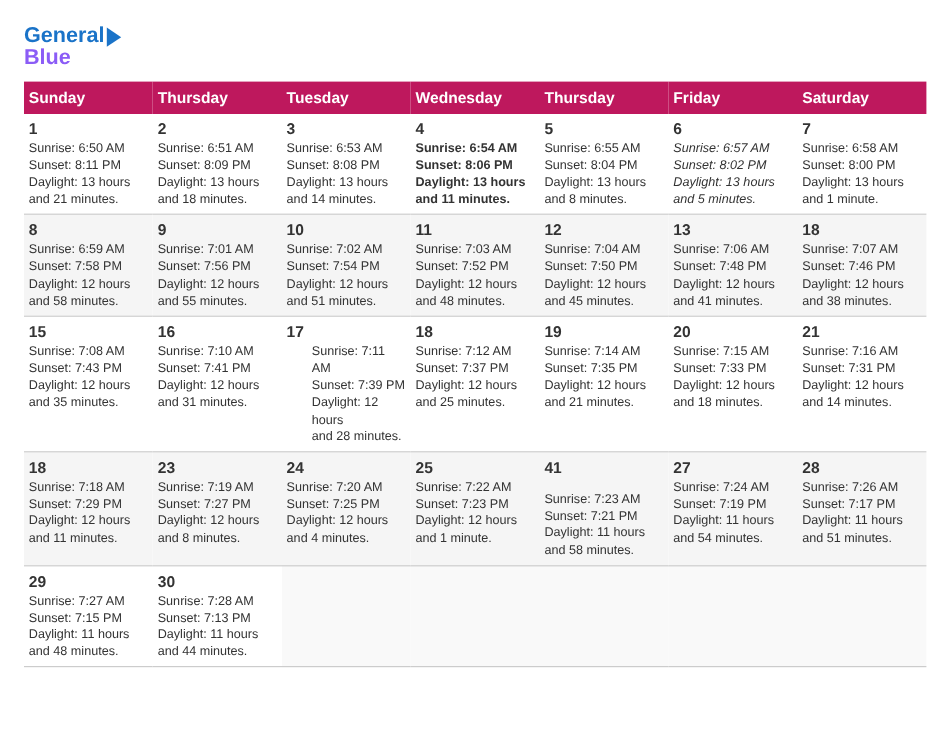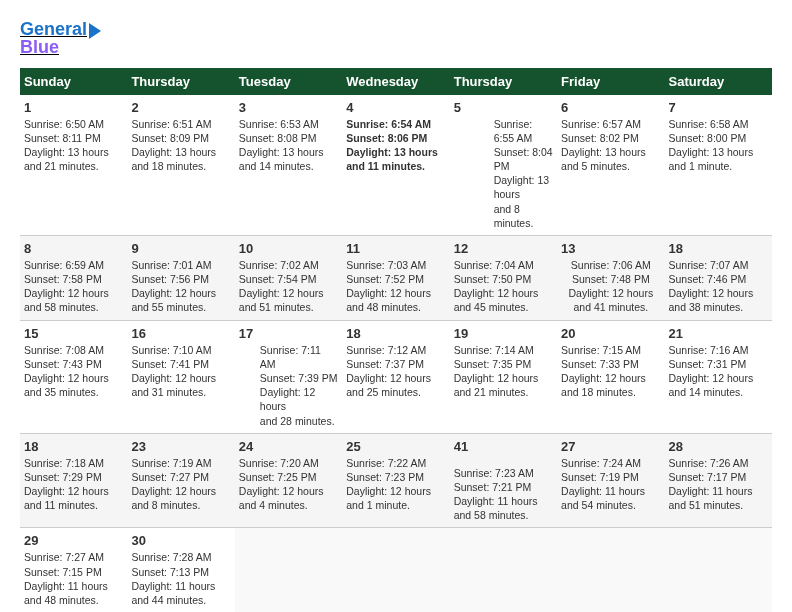--- a/index.html
+++ b/index.html
@@ -12,21 +12,20 @@
     }
     .header {
       display: flex;
       align-items: flex-start;
       justify-content: space-between;
       margin-bottom: 10px;
     }
     .logo {
       display: flex;
       align-items: flex-start;
-      text-decoration: underline;
     }
     .logo-text {
       font-size: 18px;
       font-weight: bold;
       color: #333;
       line-height: 1.1;
     }
     .logo-text span {
       color: #1a73c8;
     }
@@ -50,21 +49,21 @@
     .subtitle {
       font-size: 15px;
       color: #555;
     }
     table {
       width: 100%;
       border-collapse: collapse;
       font-size: 11px;
     }
     thead tr th {
-      background-color: #14532d;
+      background-color: #be185d;
       color: #fff;
       padding: 6px 4px;
       text-align: left;
       font-size: 13px;
       font-weight: bold;
     }
     tbody tr {
       border-bottom: 1px solid #ccc;
     }
     tbody tr:nth-child(odd) {
@@ -155,28 +154,28 @@
         </td>
         <td>
           <span class="day-num">4</span>
           <div class="day-info" style="white-space: pre-line; font-weight: bold;">Sunrise: 6:54 AM
 Sunset: 8:06 PM
 Daylight: 13 hours
 and 11 minutes.</div>
         </td>
         <td>
           <span class="day-num">5</span>
-          <div class="day-info" style="white-space: pre-line; margin-left: 40px;">Sunrise: 6:55 AM
+          <div class="day-info" style="white-space: pre-line;">Sunrise: 6:55 AM
 Sunset: 8:04 PM
 Daylight: 13 hours
 and 8 minutes.</div>
         </td>
         <td>
           <span class="day-num">6</span>
-          <div class="day-info" style="white-space: pre-line;">Sunrise: 6:57 AM
+          <div class="day-info" style="white-space: pre-line; font-style: italic;">Sunrise: 6:57 AM
 Sunset: 8:02 PM
 Daylight: 13 hours
 and 5 minutes.</div>
         </td>
         <td>
           <span class="day-num">7</span>
           <div class="day-info" style="white-space: pre-line;">Sunrise: 6:58 AM
 Sunset: 8:00 PM
 Daylight: 13 hours
 and 1 minute.</div>
@@ -213,21 +212,21 @@
         </td>
         <td>
           <span class="day-num">12</span>
           <div class="day-info" style="white-space: pre-line;">Sunrise: 7:04 AM
 Sunset: 7:50 PM
 Daylight: 12 hours
 and 45 minutes.</div>
         </td>
         <td>
           <span class="day-num">13</span>
-          <div class="day-info" style="white-space: pre-line; text-align: center;">Sunrise: 7:06 AM
+          <div class="day-info" style="white-space: pre-line;">Sunrise: 7:06 AM
 Sunset: 7:48 PM
 Daylight: 12 hours
 and 41 minutes.</div>
         </td>
         <td>
           <span class="day-num">18</span>
           <div class="day-info" style="white-space: pre-line;">Sunrise: 7:07 AM
 Sunset: 7:46 PM
 Daylight: 12 hours
 and 38 minutes.</div>

